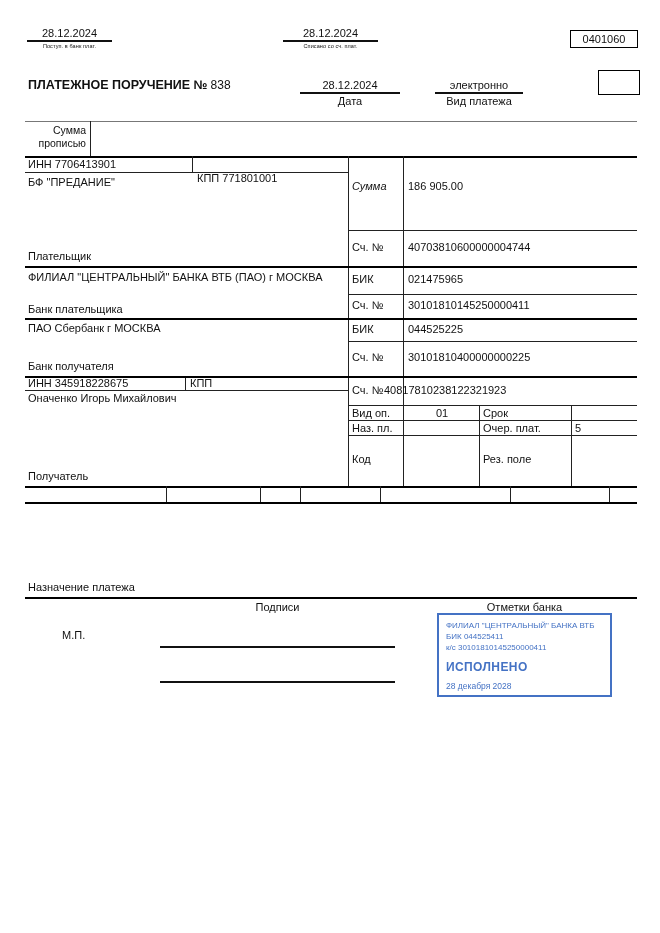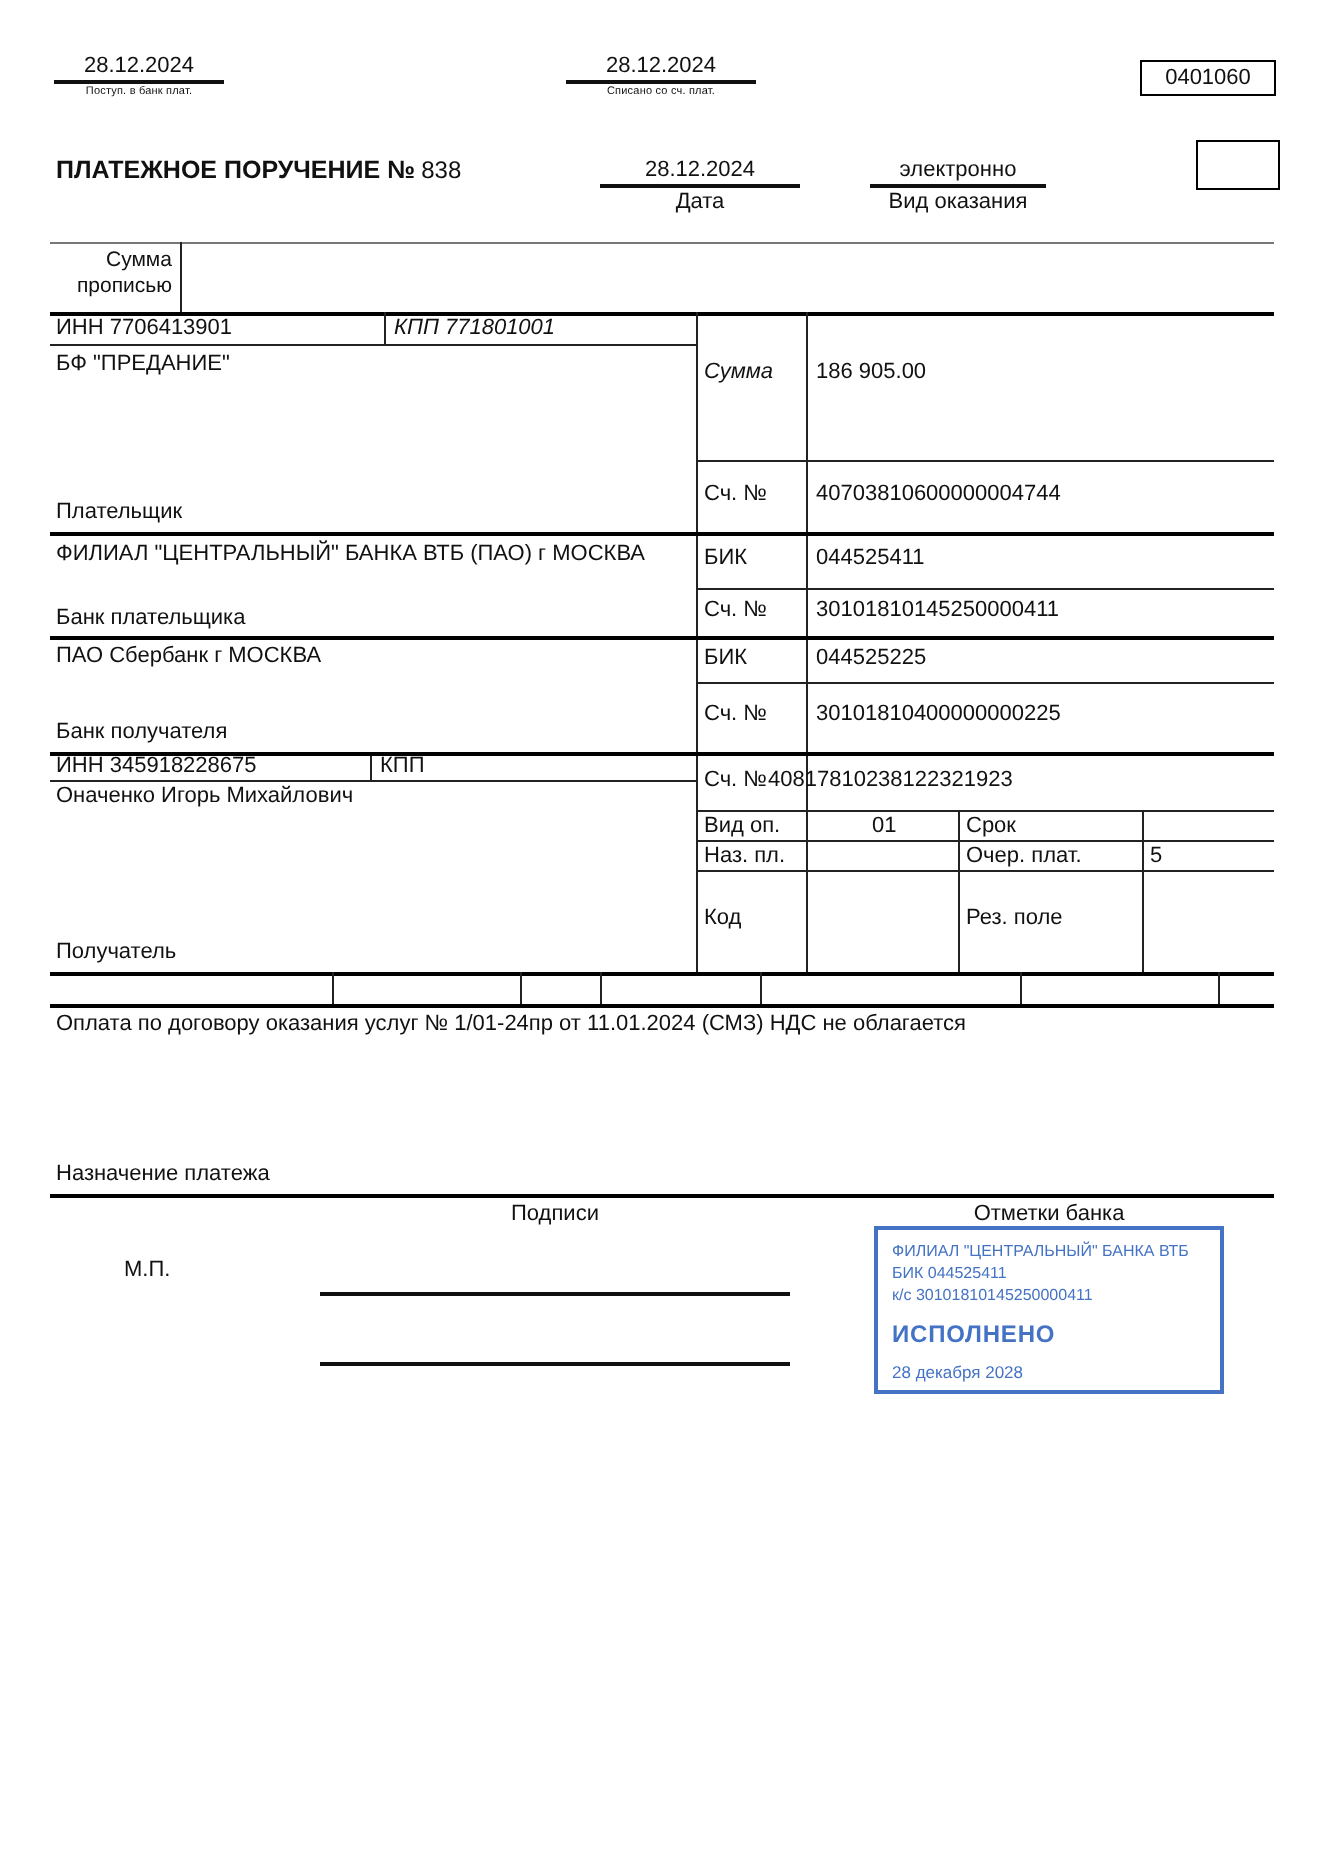--- a/index.html
+++ b/index.html
@@ -46,21 +46,21 @@
   <div class="t" style="left:28px;top:79px;">
     <span class="b" style="font-size:12.5px;">ПЛАТЕЖНОЕ ПОРУЧЕНИЕ №</span>
     <span style="font-size:12px;">838</span>
   </div>
   <div class="t c" style="left:300px;top:79px;width:100px;">28.12.2024</div>
   <div class="h15" style="left:300px;top:92px;width:100px;"></div>
   <div class="t c" style="left:300px;top:95px;width:100px;">Дата</div>
 
   <div class="t c" style="left:435px;top:79px;width:88px;">электронно</div>
   <div class="h15" style="left:435px;top:92px;width:88px;"></div>
-  <div class="t c" style="left:435px;top:95px;width:88px;">Вид оказания</div>
+  <div class="t c" style="left:435px;top:95px;width:88px;">Вид платежа</div>
 
   <div class="box" style="left:598px;top:70px;width:42px;height:25px;border-width:1px;"></div>
 
   <div class="h" style="left:25px;top:121px;width:612px;background:#777;"></div>
   <div class="v" style="left:90px;top:121px;height:35px;"></div>
   <div class="h2" style="left:25px;top:156px;width:612px;"></div>
   <div class="t wrap" style="left:28px;top:124px;width:58px;font-size:10.5px;line-height:13px;">Сумма прописью</div>
 
   <div class="v" style="left:348px;top:156px;height:330px;"></div>
   <div class="v" style="left:403px;top:156px;height:330px;"></div>
@@ -84,32 +84,32 @@
   <div class="h2" style="left:25px;top:502px;width:612px;"></div>
 
   <div class="v" style="left:166px;top:486px;height:16px;"></div>
   <div class="v" style="left:260px;top:486px;height:16px;"></div>
   <div class="v" style="left:300px;top:486px;height:16px;"></div>
   <div class="v" style="left:380px;top:486px;height:16px;"></div>
   <div class="v" style="left:510px;top:486px;height:16px;"></div>
   <div class="v" style="left:609px;top:486px;height:16px;"></div>
 
   <div class="t" style="left:28px;top:158px;">ИНН 7706413901</div>
-  <div class="t" style="left:197px;top:158px;font-style:italic;">КПП 771801001</div>
+  <div class="t" style="left:197px;top:172px;">КПП 771801001</div>
   <div class="t" style="left:28px;top:176px;">БФ "ПРЕДАНИЕ"</div>
   <div class="t" style="left:28px;top:250px;">Плательщик</div>
   <div class="t" style="left:352px;top:180px;font-style:italic;">Сумма</div>
   <div class="t" style="left:408px;top:180px;">186 905.00</div>
   <div class="t" style="left:352px;top:241px;">Сч. №</div>
   <div class="t" style="left:408px;top:241px;">40703810600000004744</div>
 
   <div class="t" style="left:28px;top:271px;">ФИЛИАЛ "ЦЕНТРАЛЬНЫЙ" БАНКА ВТБ (ПАО) г МОСКВА</div>
   <div class="t" style="left:28px;top:303px;">Банк плательщика</div>
   <div class="t" style="left:352px;top:273px;">БИК</div>
-  <div class="t" style="left:408px;top:273px;">044525411</div>
+  <div class="t" style="left:408px;top:273px;">021475965</div>
   <div class="t" style="left:352px;top:299px;">Сч. №</div>
   <div class="t" style="left:408px;top:299px;">30101810145250000411</div>
 
   <div class="t" style="left:28px;top:322px;">ПАО Сбербанк г МОСКВА</div>
   <div class="t" style="left:28px;top:360px;">Банк получателя</div>
   <div class="t" style="left:352px;top:323px;">БИК</div>
   <div class="t" style="left:408px;top:323px;">044525225</div>
   <div class="t" style="left:352px;top:351px;">Сч. №</div>
   <div class="t" style="left:408px;top:351px;">30101810400000000225</div>
 
@@ -122,21 +122,20 @@
 
   <div class="t" style="left:352px;top:407px;">Вид оп.</div>
   <div class="t" style="left:408px;top:407px;padding-left:28px;">01</div>
   <div class="t" style="left:483px;top:407px;">Срок</div>
   <div class="t" style="left:352px;top:422px;">Наз. пл.</div>
   <div class="t" style="left:483px;top:422px;">Очер. плат.</div>
   <div class="t" style="left:575px;top:422px;">5</div>
   <div class="t" style="left:352px;top:453px;">Код</div>
   <div class="t" style="left:483px;top:453px;">Рез. поле</div>
 
-  <div class="t" style="left:28px;top:506px;">Оплата по договору оказания услуг № 1/01-24пр от 11.01.2024 (СМЗ) НДС не облагается</div>
   <div class="t" style="left:28px;top:581px;">Назначение платежа</div>
   <div class="h2" style="left:25px;top:597px;width:612px;"></div>
 
   <div class="t c" style="left:160px;top:601px;width:235px;">Подписи</div>
   <div class="t c" style="left:437px;top:601px;width:175px;">Отметки банка</div>
   <div class="t" style="left:62px;top:629px;">М.П.</div>
   <div class="h15" style="left:160px;top:646px;width:235px;"></div>
   <div class="h15" style="left:160px;top:681px;width:235px;"></div>
 
   <div id="stamp" style="border-color: rgb(68, 114, 196); color: rgb(68, 114, 196);">

